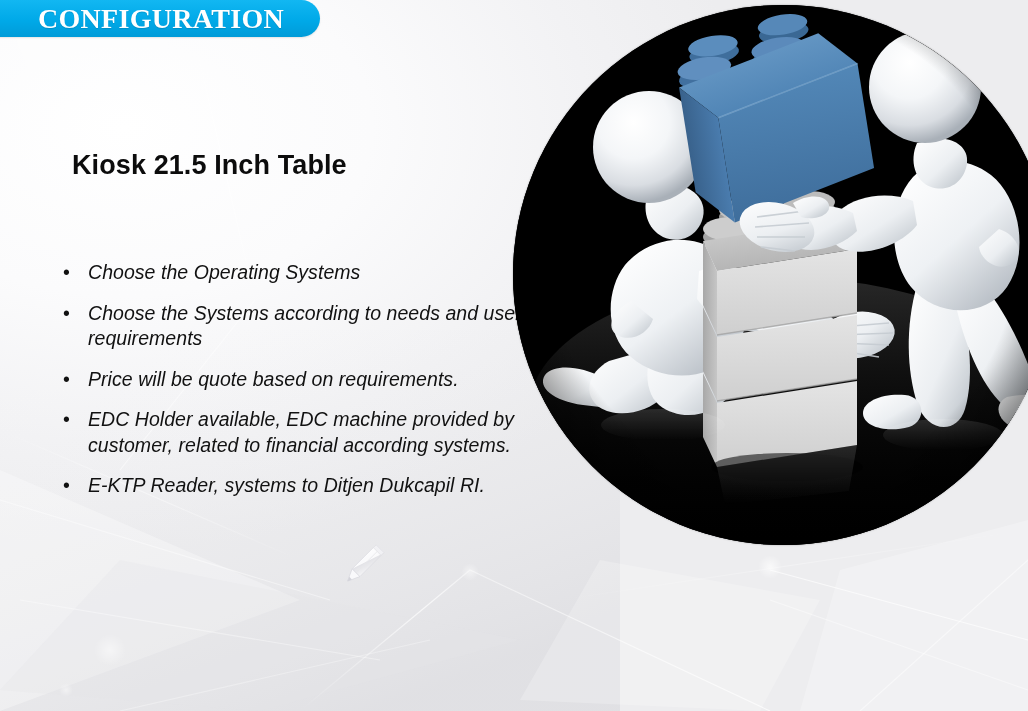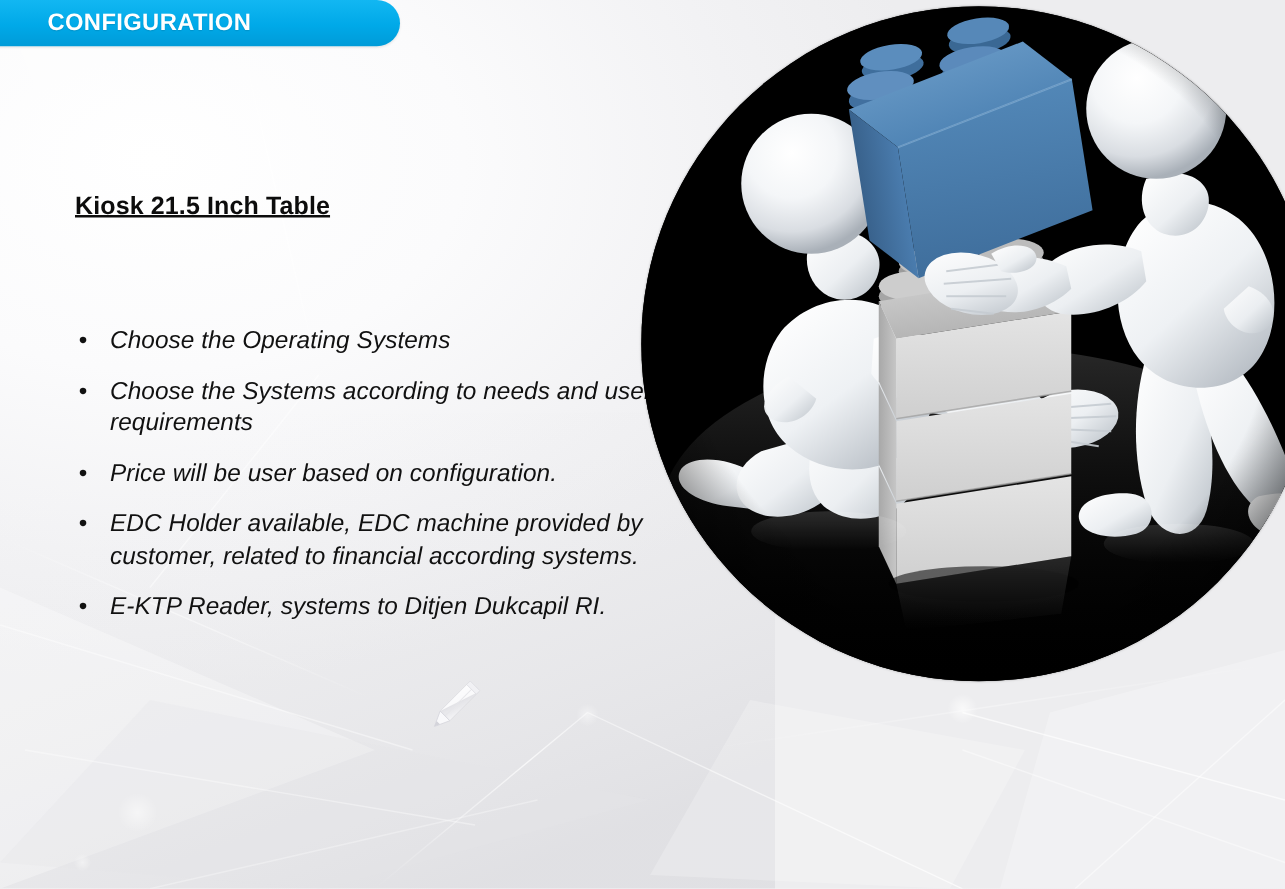--- a/index.html
+++ b/index.html
@@ -33,38 +33,38 @@
     left:-40px; top:0;
     width:360px; height:37px;
     background:linear-gradient(180deg,#12b7f2 0%, #00a9e8 55%, #009bd8 100%);
     border-radius:0 22px 22px 0;
     box-shadow:0 1px 2px rgba(0,0,0,.10);
     display:flex; align-items:center;
   }
   #banner-label {
     margin-left:78px;
     color:#ffffff;
-    font-size:19px;
+    font-size:28px;
     font-weight:bold;
     letter-spacing:.3px;
     white-space:nowrap;
     text-shadow:0 1px 1px rgba(0,0,0,.12);
+    font-family:Liberation Serif, serif;
   }
 
   
   #headline {
     position:absolute;
-    left:60px; top:152px;
+    left:72px; top:152px;
     width:470px;
     color:#0c0c0c;
-    font-size:20px;
+    font-size:27px;
     font-weight:bold;
     line-height:26px;
     letter-spacing:.1px;
-    text-decoration:underline;
   }
   #headline .hl-line { display:block; white-space:nowrap; }
 
   
   #bullets {
     position:absolute;
     left:58px; top:260px;
     width:480px;
     list-style:none;
   }
@@ -175,21 +175,21 @@
     <li>
       <span class="dot">•</span>
       <span class="btext">Choose the Operating Systems</span>
     </li>
     <li>
       <span class="dot">•</span>
       <span class="btext">Choose the Systems according to needs and user requirements</span>
     </li>
     <li>
       <span class="dot">•</span>
-      <span class="btext">Price will be user based on configuration.</span>
+      <span class="btext">Price will be quote based on requirements.</span>
     </li>
     <li>
       <span class="dot">•</span>
       <span class="btext">EDC Holder available, EDC machine provided by customer, related to financial according systems.</span>
     </li>
     <li>
       <span class="dot">•</span>
       <span class="btext">E-KTP Reader, systems to Ditjen Dukcapil RI.</span>
     </li>
   </ul>

